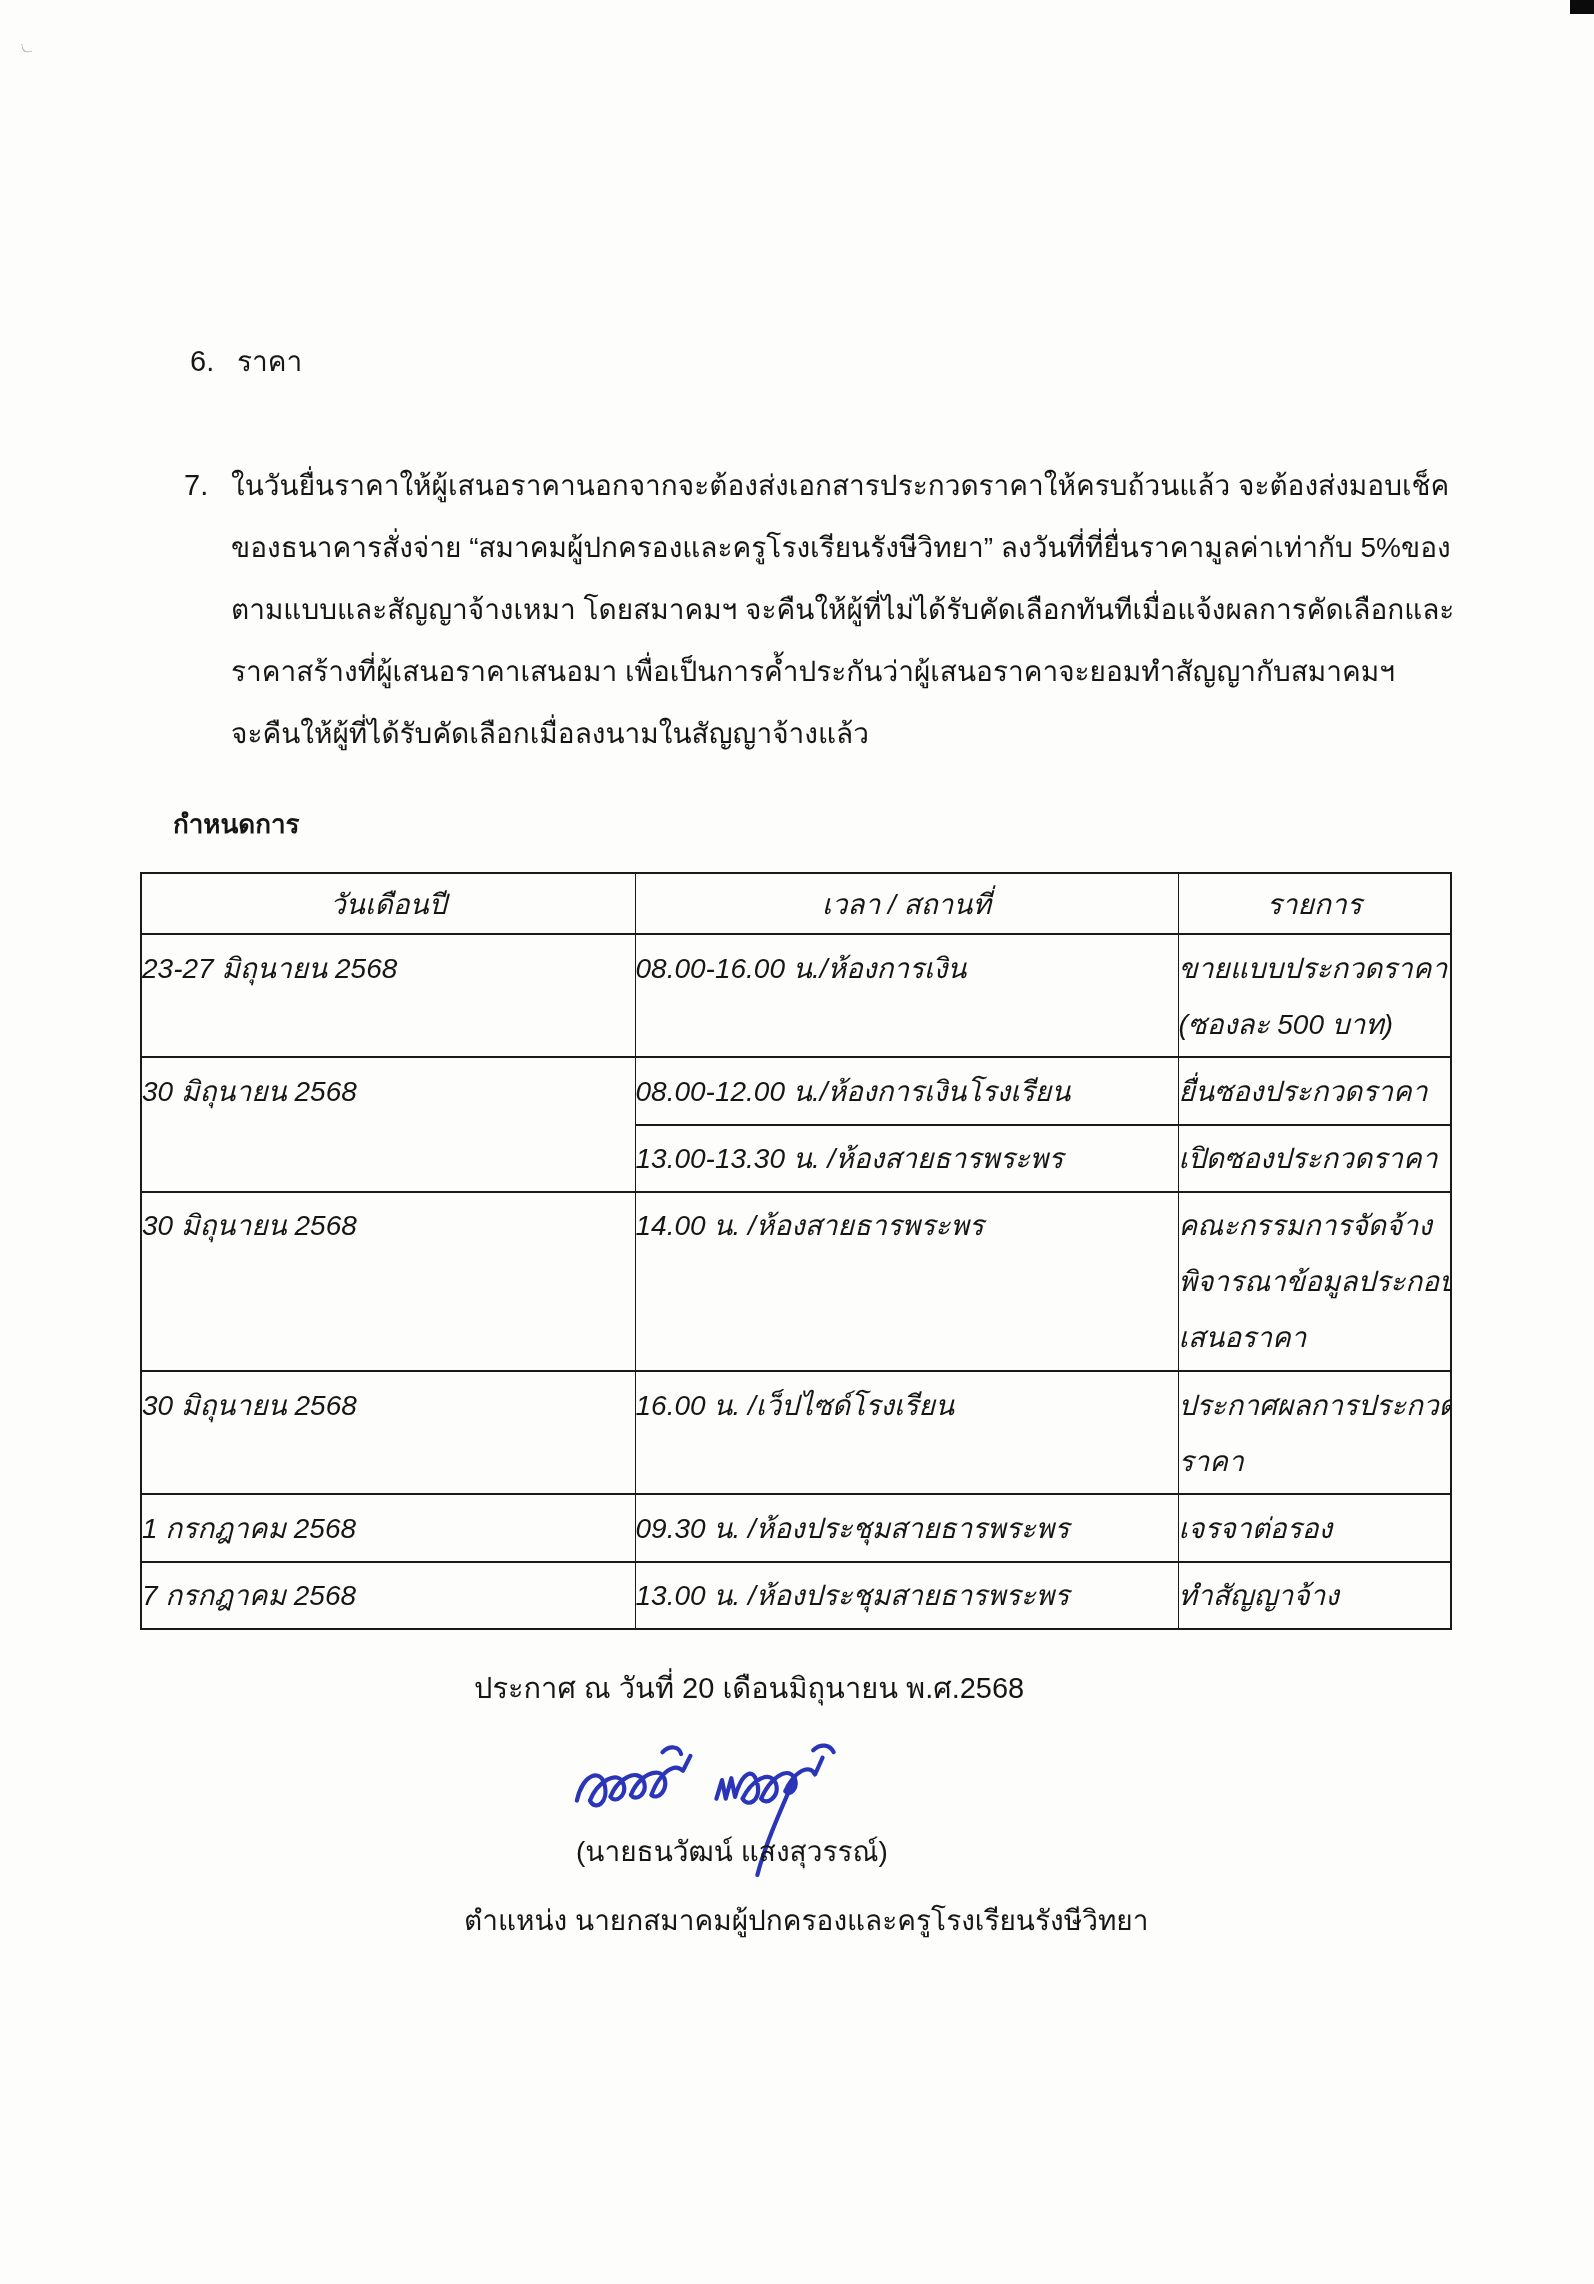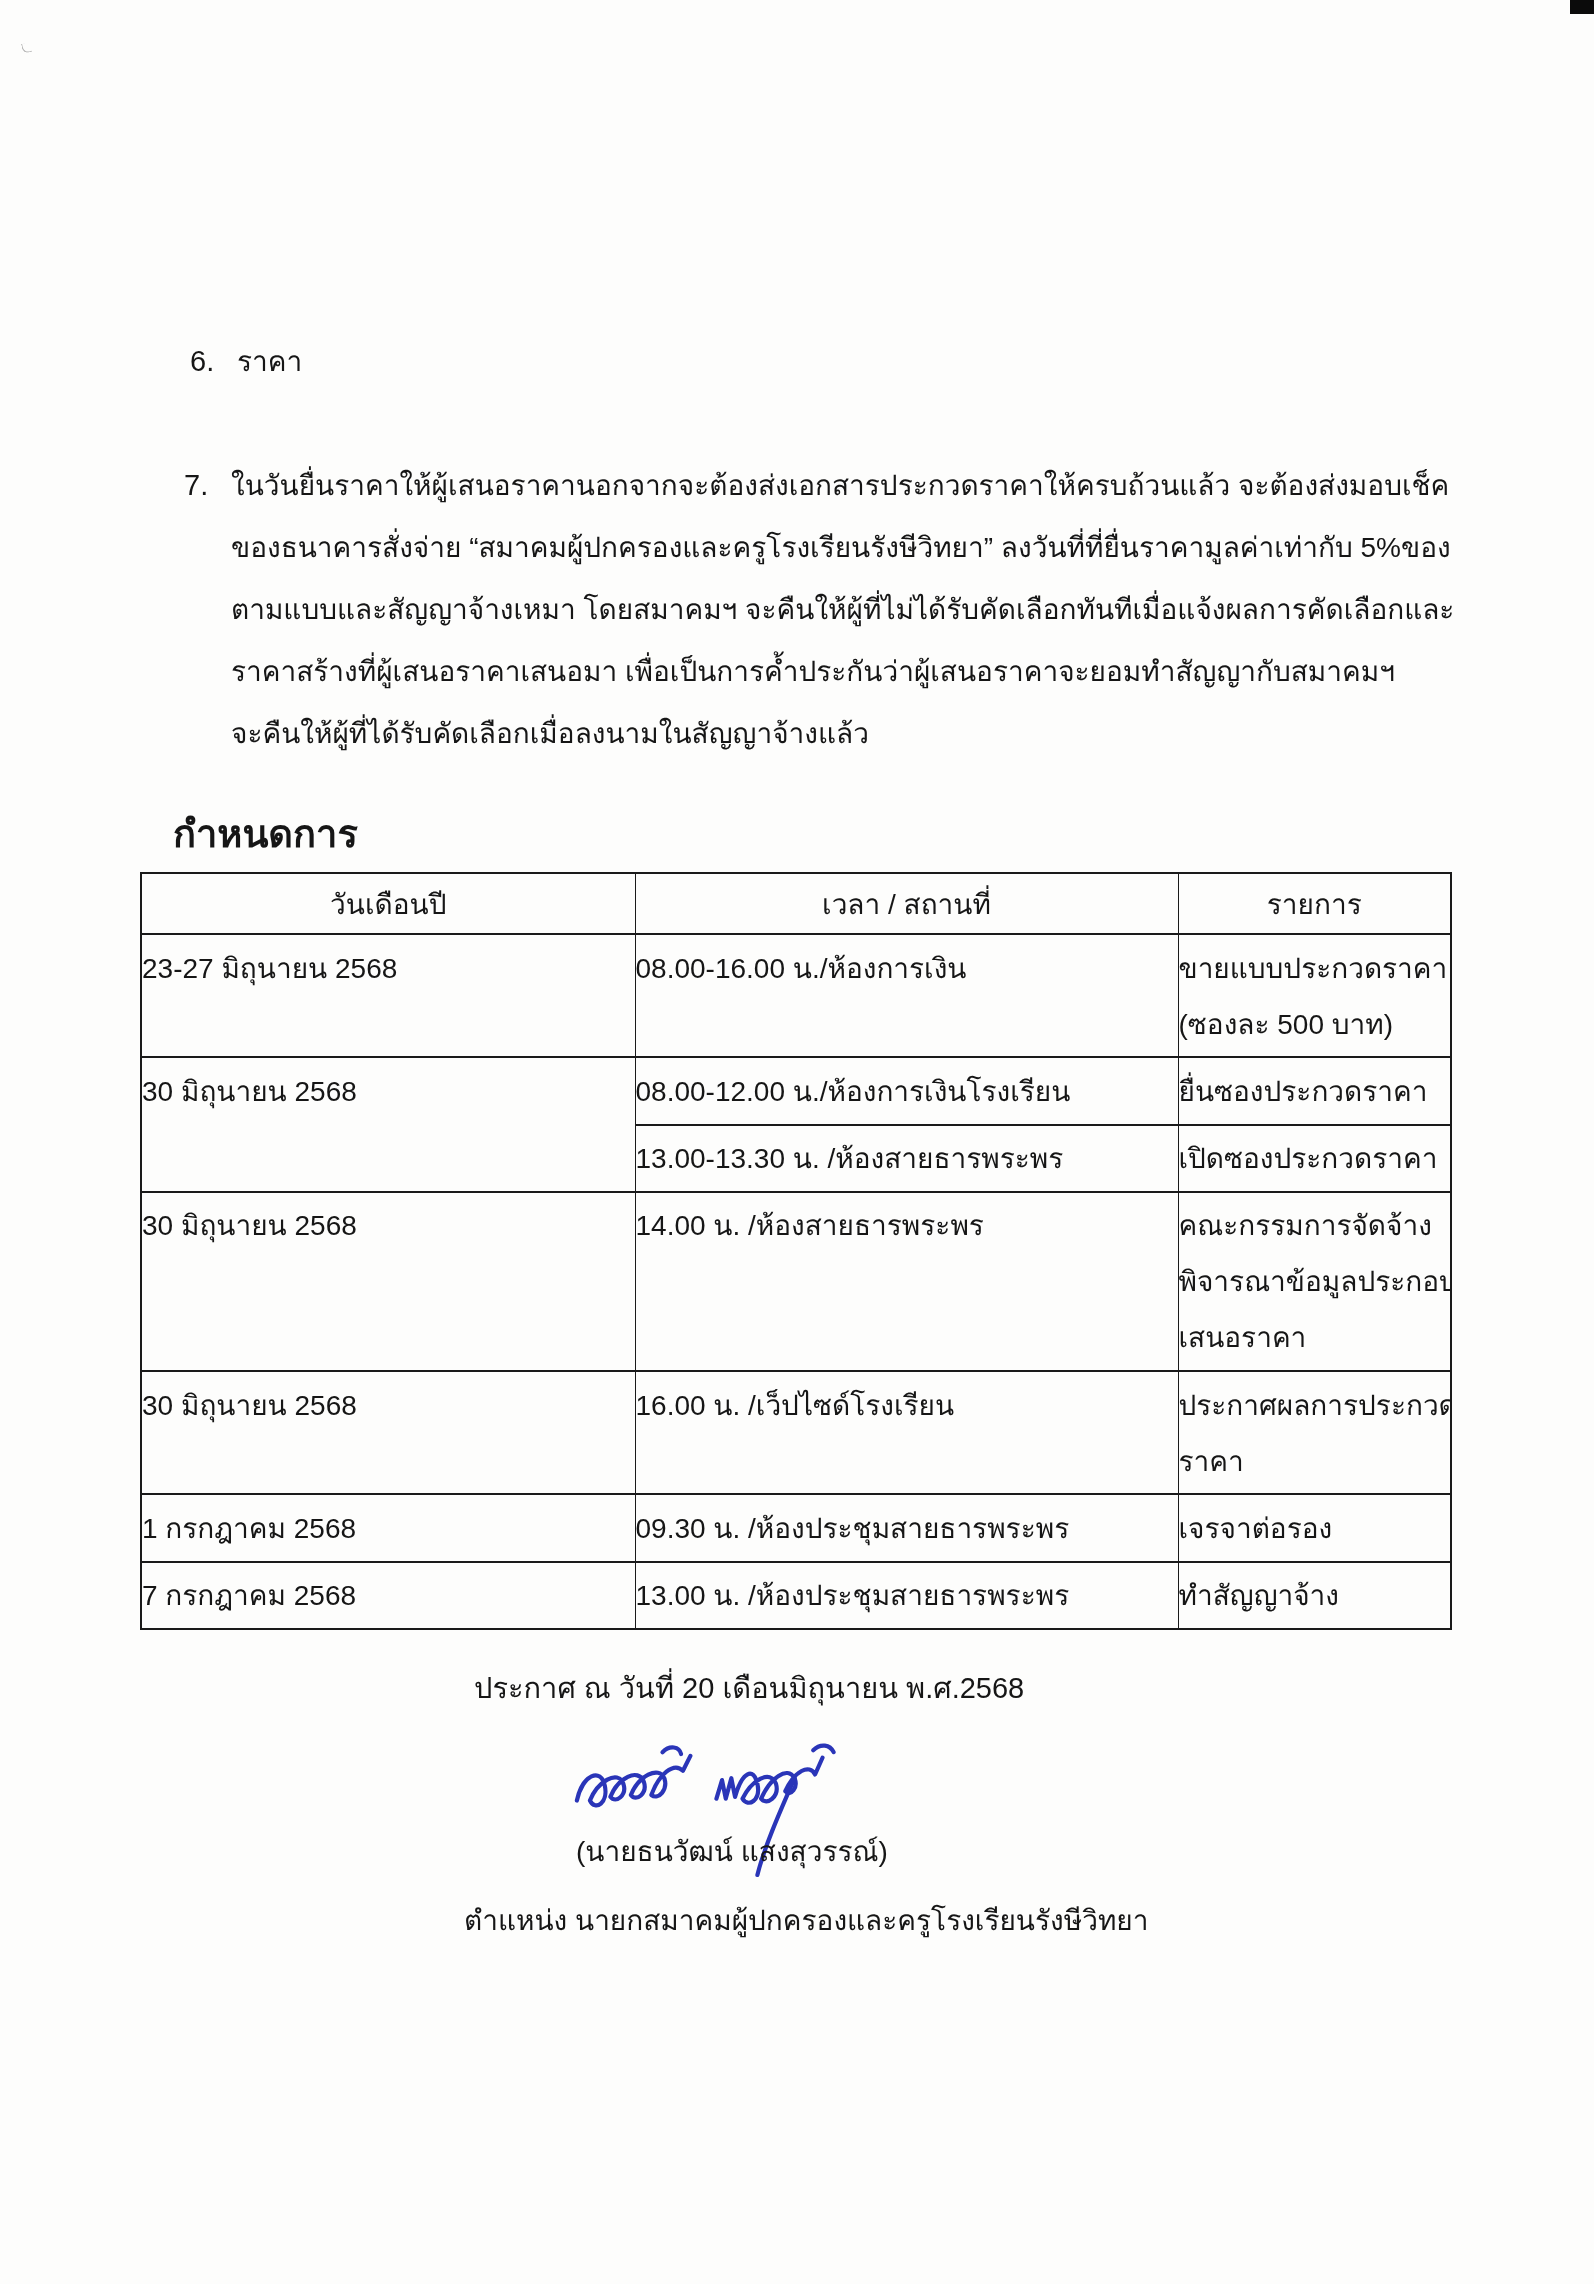--- a/index.html
+++ b/index.html
@@ -24,32 +24,32 @@
 
   
   .item{position:absolute;display:flex;align-items:flex-start;}
   .item .num{width:47px;flex:0 0 47px;font-size:29px;line-height:62px;}
   .item .lines{display:block;}
   .line{height:62px;display:flex;align-items:center;font-size:28px;white-space:nowrap;}
   .item6{top:330px;left:190px;}
   .item7{top:454px;left:184px;}
 
   
-  .heading{position:absolute;top:803px;left:173px;font-size:38px;font-weight:bold;}
+  .heading{position:absolute;top:803px;left:173px;font-size:26px;font-weight:bold;}
 
   
   table.sched{
     position:absolute;top:872px;left:140px;width:1310px;
     border-collapse:collapse;table-layout:fixed;
     border:2.8px solid #1a1a1a;
   }
   table.sched col.c1{width:494px;}
   table.sched col.c2{width:543px;}
   table.sched col.c3{width:273px;}
-  table.sched th,table.sched td{border:1.9px solid #1a1a1a;}
+  table.sched th,table.sched td{border:1.9px solid #1a1a1a;font-style:italic;}
   table.sched tr{border-top:2.8px solid #1a1a1a;}
   table.sched th{
     height:59px;font-size:28px;font-weight:normal;
     text-align:center;vertical-align:middle;padding:0;
   }
   table.sched td{
     font-size:28px;line-height:56px;vertical-align:top;
     padding:5.6px 3.7px 3.7px 0;white-space:nowrap;overflow:hidden;
   }
   td.date{padding-left:89px;}

